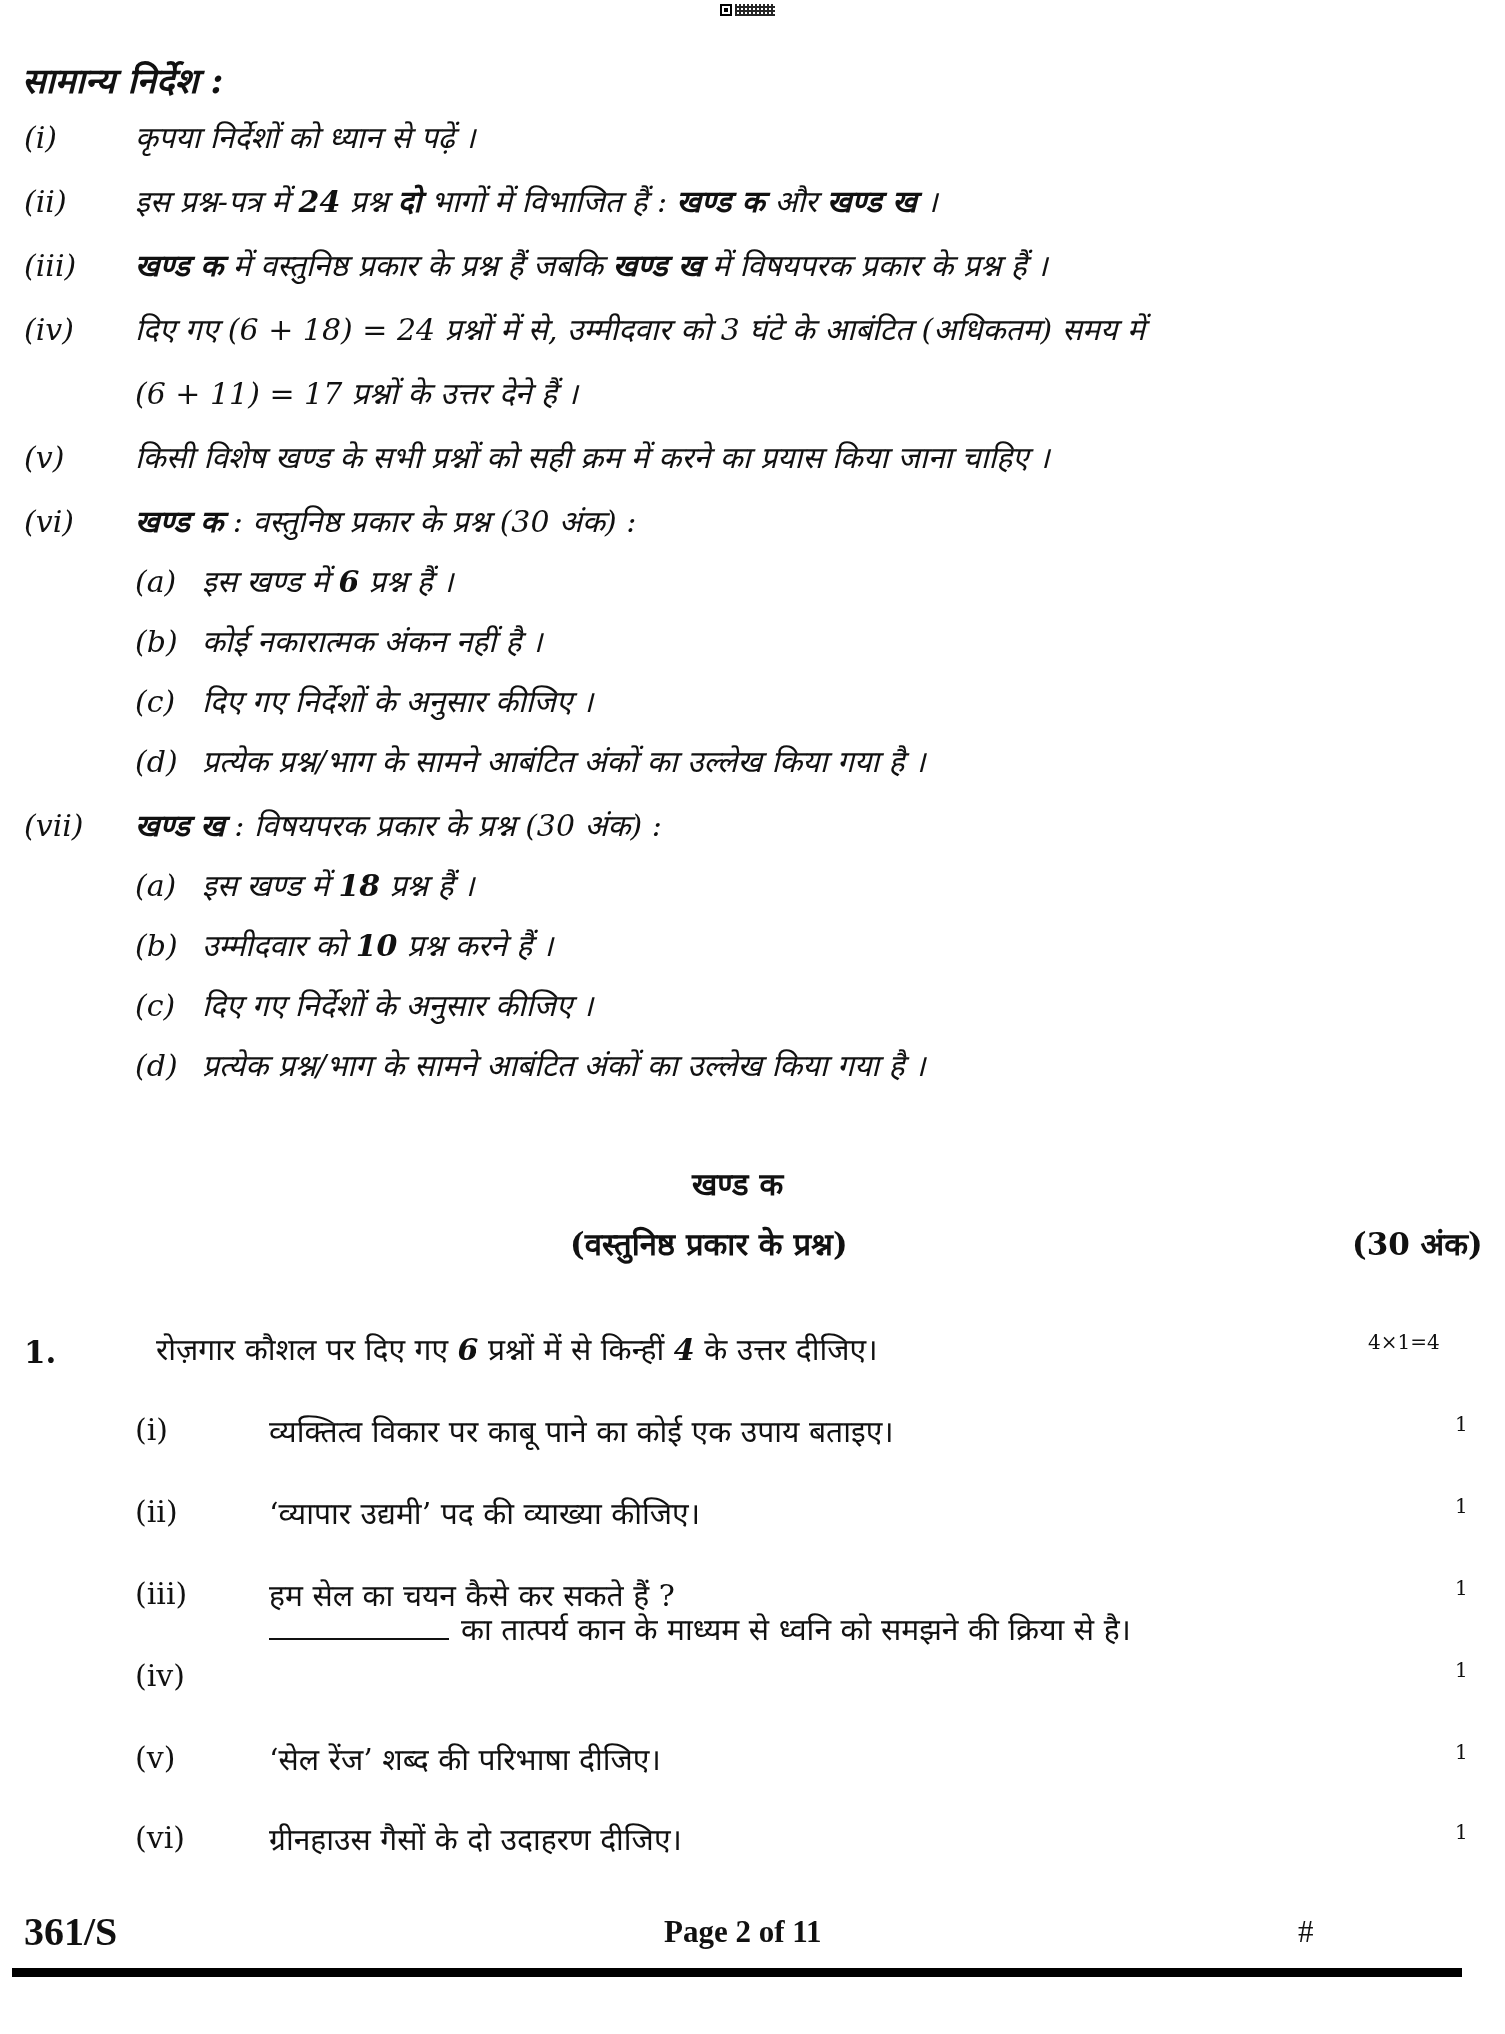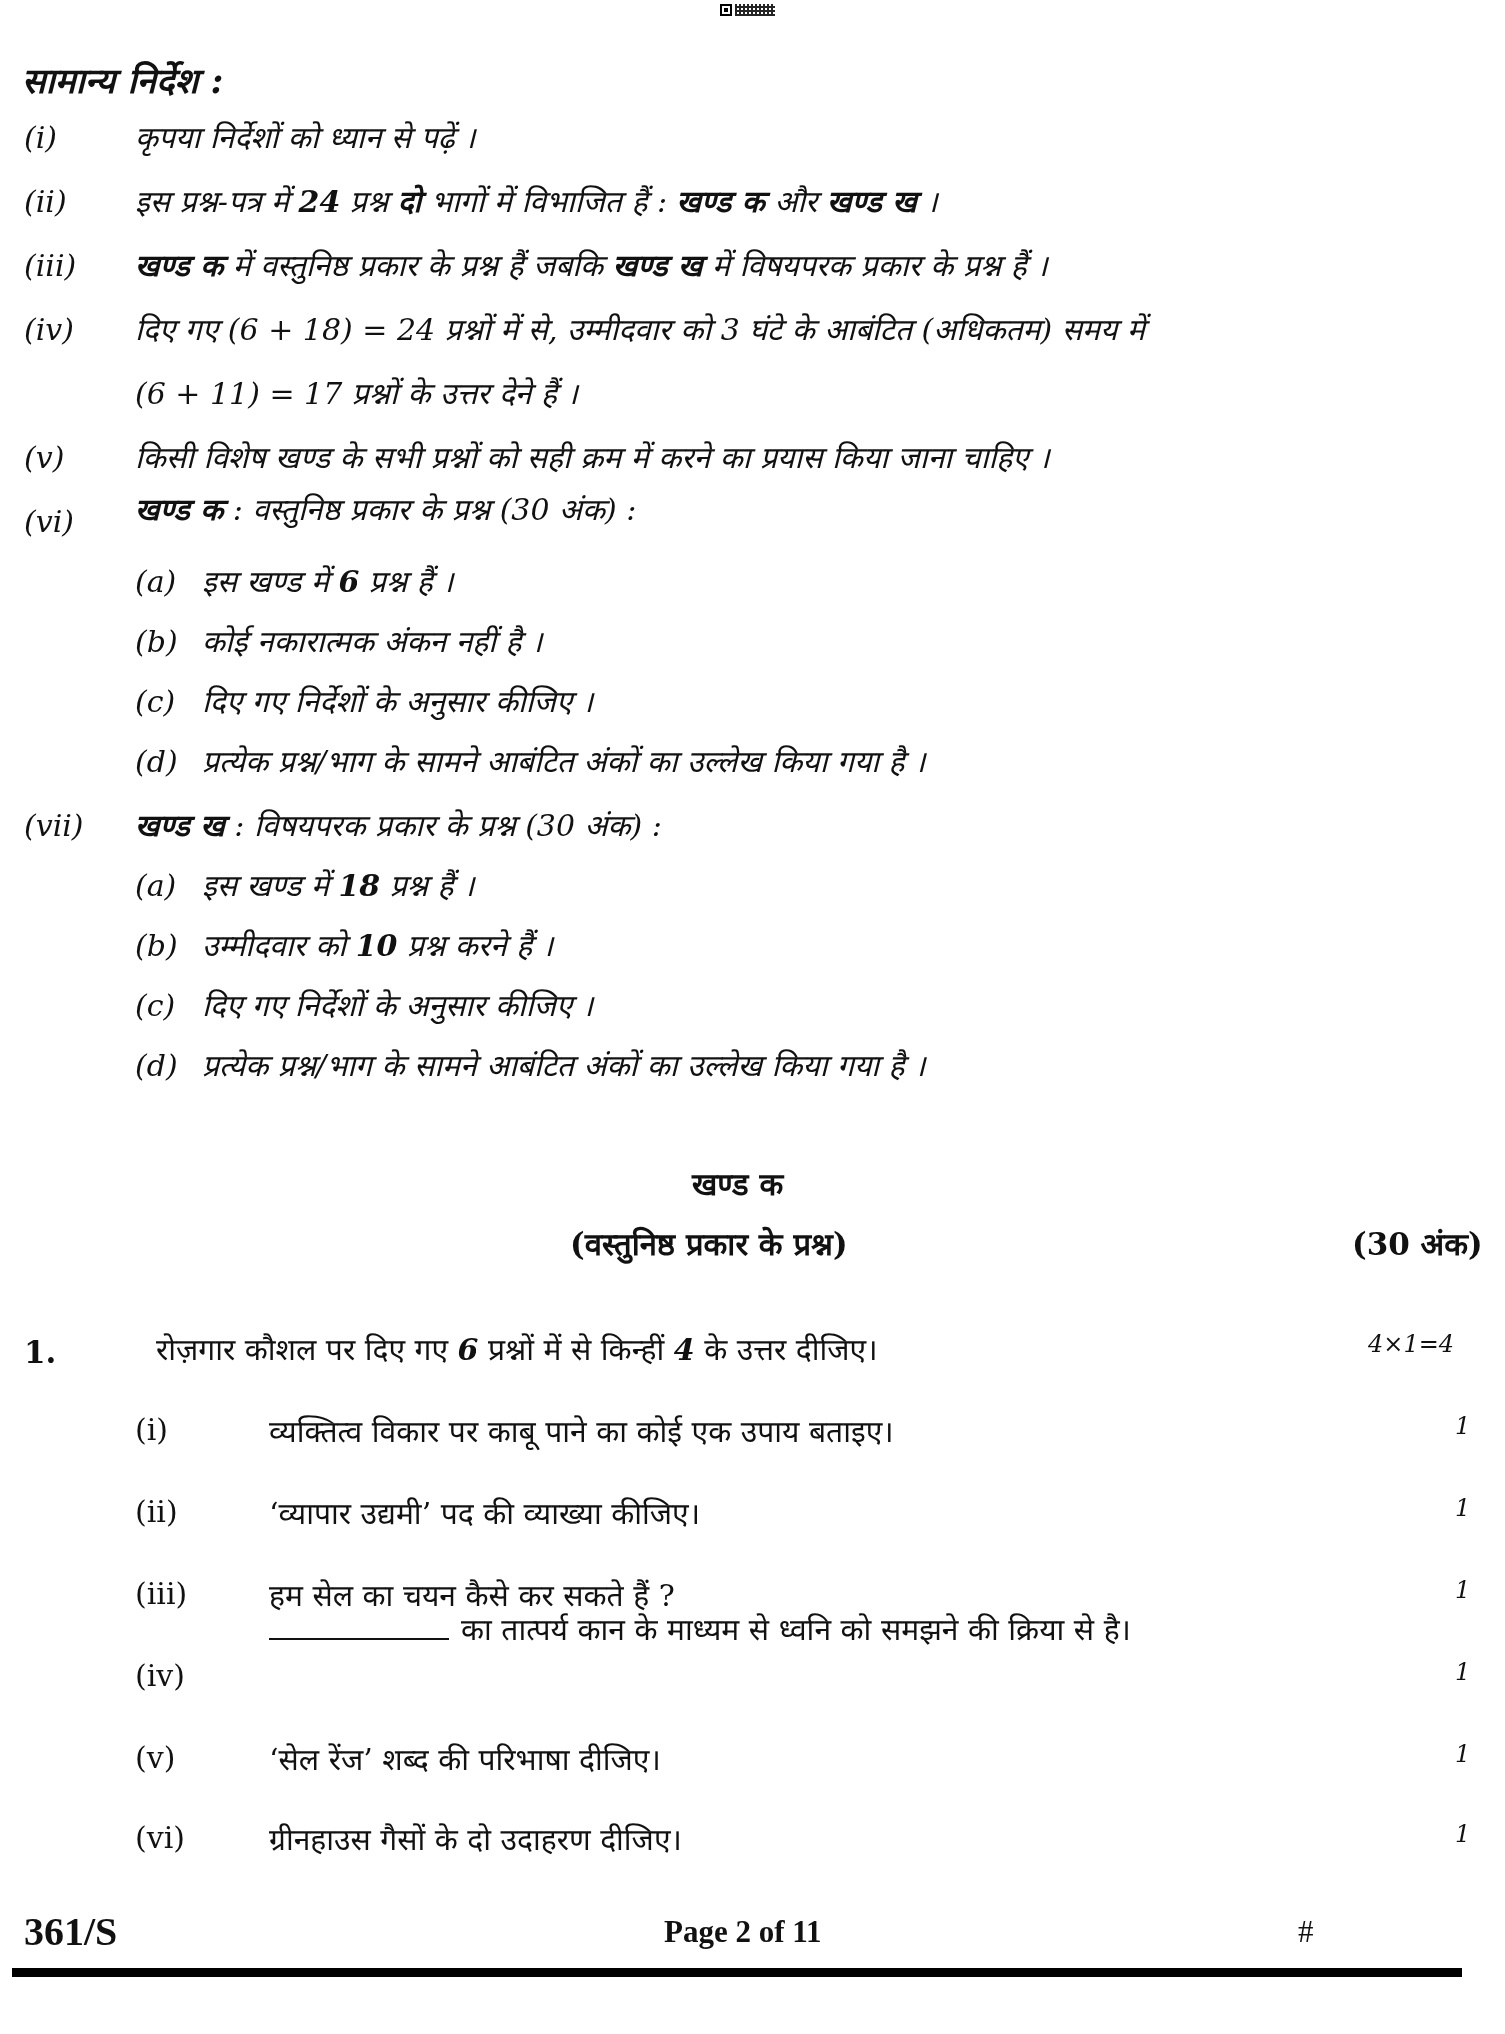--- a/index.html
+++ b/index.html
@@ -19,21 +19,21 @@
                 repeating-linear-gradient(0deg, #000 0 2px, #fff 2px 4px);
     background-blend-mode: multiply; opacity: 0.85; }
 
   .heading { font-size: 35px; font-weight: bold; font-style: italic; }
   .instr { font-size: 30px; font-style: italic; }
   .num { font-style: italic; font-size: 30px; }
   .b { font-weight: bold; }
   .sec-title { font-size: 31px; font-weight: bold; }
   .q { font-size: 30px; margin-left: 24px; }
   .qnum { font-size: 31px; font-weight: bold; }
-  .marks { font-size: 24px; font-style: italic; }
+  .marks { font-size: 20px; }
   .roman { font-size: 30px; }
   .blank { display: inline-block; width: 180px; border-bottom: 2px solid #111; margin-right: 12px; height: 24px; vertical-align: baseline; }
   .footer-code { font-size: 40px; font-weight: bold; font-family: "Liberation Serif", serif; }
   .footer-page { font-size: 31px; font-weight: bold; font-family: "Liberation Serif", serif; }
   .footer-hash { font-size: 31px; font-family: "Liberation Serif", serif; }
   .rule { position: absolute; left: 12px; width: 1450px; top: 1968px; height: 9px; background: #000; }
 </style>
 </head>
 <body>
 
@@ -58,21 +58,21 @@
 </div>
 
 <div class="abs num" style="left:24px; top:312px;">(iv)</div>
 <div class="abs instr" style="left:135px; top:308px;">दिए गए (6 + 18) = 24 प्रश्नों में से, उम्मीदवार को 3 घंटे के आबंटित (अधिकतम) समय में</div>
 <div class="abs instr" style="left:135px; top:372px;">(6 + 11) = 17 प्रश्नों के उत्तर देने हैं ।</div>
 
 <div class="abs num" style="left:24px; top:440px;">(v)</div>
 <div class="abs instr" style="left:135px; top:436px;">किसी विशेष खण्ड के सभी प्रश्नों को सही क्रम में करने का प्रयास किया जाना चाहिए ।</div>
 
 <div class="abs num" style="left:24px; top:504px;">(vi)</div>
-<div class="abs instr" style="left:135px; top:488px;">
+<div class="abs instr" style="left:135px; top:500px;">
   <span class="b">खण्ड क</span><span> : वस्तुनिष्ठ प्रकार के प्रश्न (30 अंक) :</span>
 </div>
 
 <div class="abs num" style="left:135px; top:564px;">(a)</div>
 <div class="abs instr" style="left:202px; top:560px;">
   <span>इस खण्ड में </span><span class="b">6</span><span> प्रश्न हैं ।</span>
 </div>
 <div class="abs num" style="left:135px; top:624px;">(b)</div>
 <div class="abs instr" style="left:202px; top:620px;text-align:right;">कोई नकारात्मक अंकन नहीं है ।</div>
 <div class="abs num" style="left:135px; top:684px;">(c)</div>

